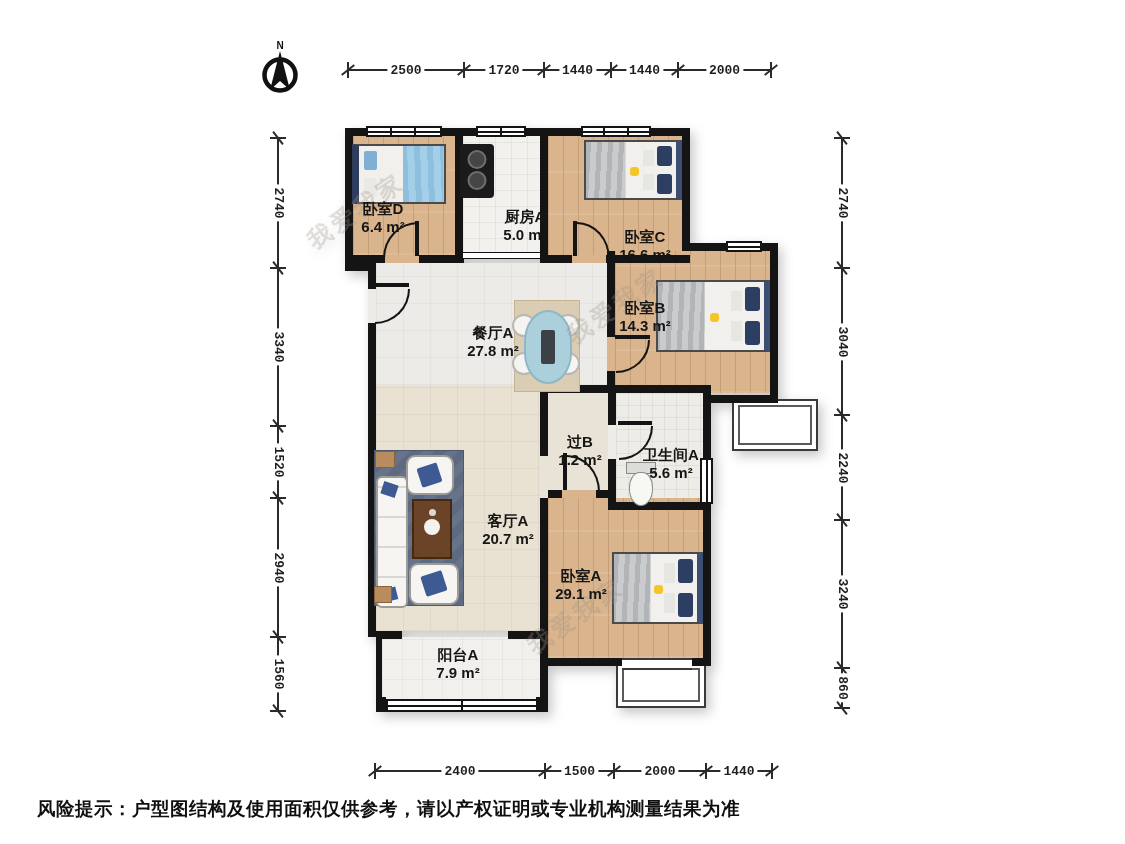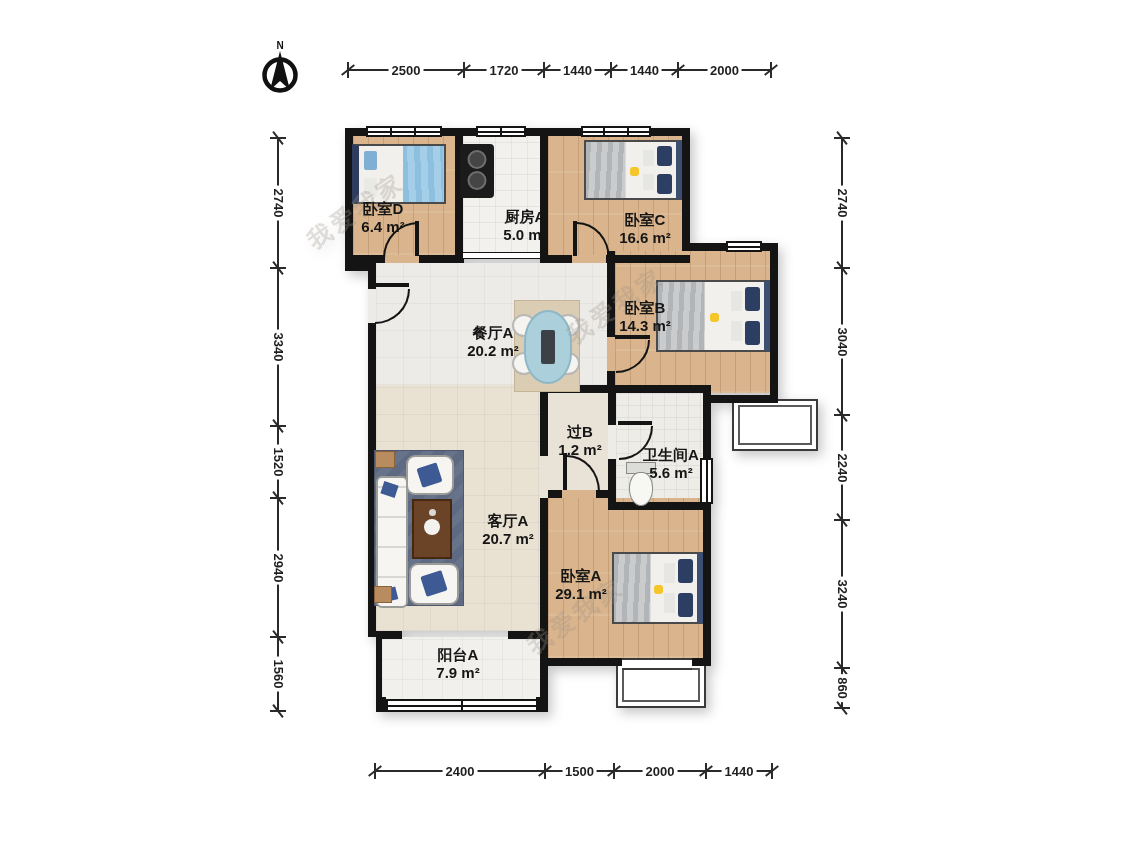--- a/index.html
+++ b/index.html
@@ -1,20 +1,20 @@
 <!DOCTYPE html>
 <html><head>
 <meta charset="utf-8">
 <style>
   html,body { margin:0; padding:0; background:#fff; }
   body { font-family:"Liberation Sans","DejaVu Sans",sans-serif; }
   .canvas { position:relative; width:1125px; height:844px; background:#fff; overflow:hidden; }
 
   
-  .rail { position:absolute; z-index:9; }
+  .rail { position:absolute; z-index:9;font-family:Liberation Mono, monospace; }
   .dh { display:flex; height:2px; }
   .dv { display:flex; flex-direction:column; width:2px; }
   .seg { position:relative; flex-shrink:0; background:#2a2a2a; }
   .dh .seg { height:2px; }
   .dv .seg { width:2px; }
   .dh .seg::before { content:""; position:absolute; left:-1px; top:-7px; width:2px; height:16px; background:#2a2a2a; }
   .dh .seg::after  { content:""; position:absolute; right:-1px; top:-7px; width:2px; height:16px; background:#2a2a2a; transform:rotate(52deg); }
   .dh::before { content:""; position:absolute; left:-1px; top:-7px; width:2px; height:16px; background:#2a2a2a; transform:rotate(52deg); }
   .dh::after  { content:""; position:absolute; right:-1px; top:-7px; width:2px; height:16px; background:#2a2a2a; }
   .dv .seg::before { content:""; position:absolute; top:-1px; left:-7px; width:16px; height:2px; background:#2a2a2a; }
@@ -292,33 +292,33 @@
     <div class="toilet" style="left:626px;top:462px;width:30px;height:44px"></div>
 
     <div class="rlabel" style="left:383px;top:200px">
       <div>卧室D</div>
       <div class="area">6.4 m²</div>
     </div>
     <div class="rlabel" style="left:525px;top:208px">
       <div>厨房A</div>
       <div class="area">5.0 m²</div>
     </div>
-    <div class="rlabel" style="left:645px;top:211px">
+    <div class="rlabel" style="left:645px;top:228px">
       <div>卧室C</div>
       <div class="area">16.6 m²</div>
     </div>
     <div class="rlabel" style="left:645px;top:299px">
       <div>卧室B</div>
       <div class="area">14.3 m²</div>
     </div>
     <div class="rlabel" style="left:493px;top:324px">
       <div>餐厅A</div>
-      <div class="area">20.2 m²</div>
-    </div>
-    <div class="rlabel" style="left:580px;top:423px">
+      <div class="area">27.8 m²</div>
+    </div>
+    <div class="rlabel" style="left:580px;top:433px">
       <div>过B</div>
       <div class="area">1.2 m²</div>
     </div>
     <div class="rlabel" style="left:671px;top:446px">
       <div>卫生间A</div>
       <div class="area">5.6 m²</div>
     </div>
     <div class="rlabel" style="left:508px;top:512px">
       <div>客厅A</div>
       <div class="area">20.7 m²</div>
@@ -330,13 +330,14 @@
     <div class="rlabel" style="left:458px;top:646px">
       <div>阳台A</div>
       <div class="area">7.9 m²</div>
     </div>
 
     <span class="wm" style="left:300px;top:195px">我爱我家</span>
     <span class="wm" style="left:560px;top:290px">我爱我家</span>
     <span class="wm" style="left:520px;top:600px">我爱我家</span>
   </div>
 
+  <div class="disclaimer">风险提示：户型图结构及使用面积仅供参考，请以产权证明或专业机构测量结果为准</div>
 </div>
 
 </body></html>

